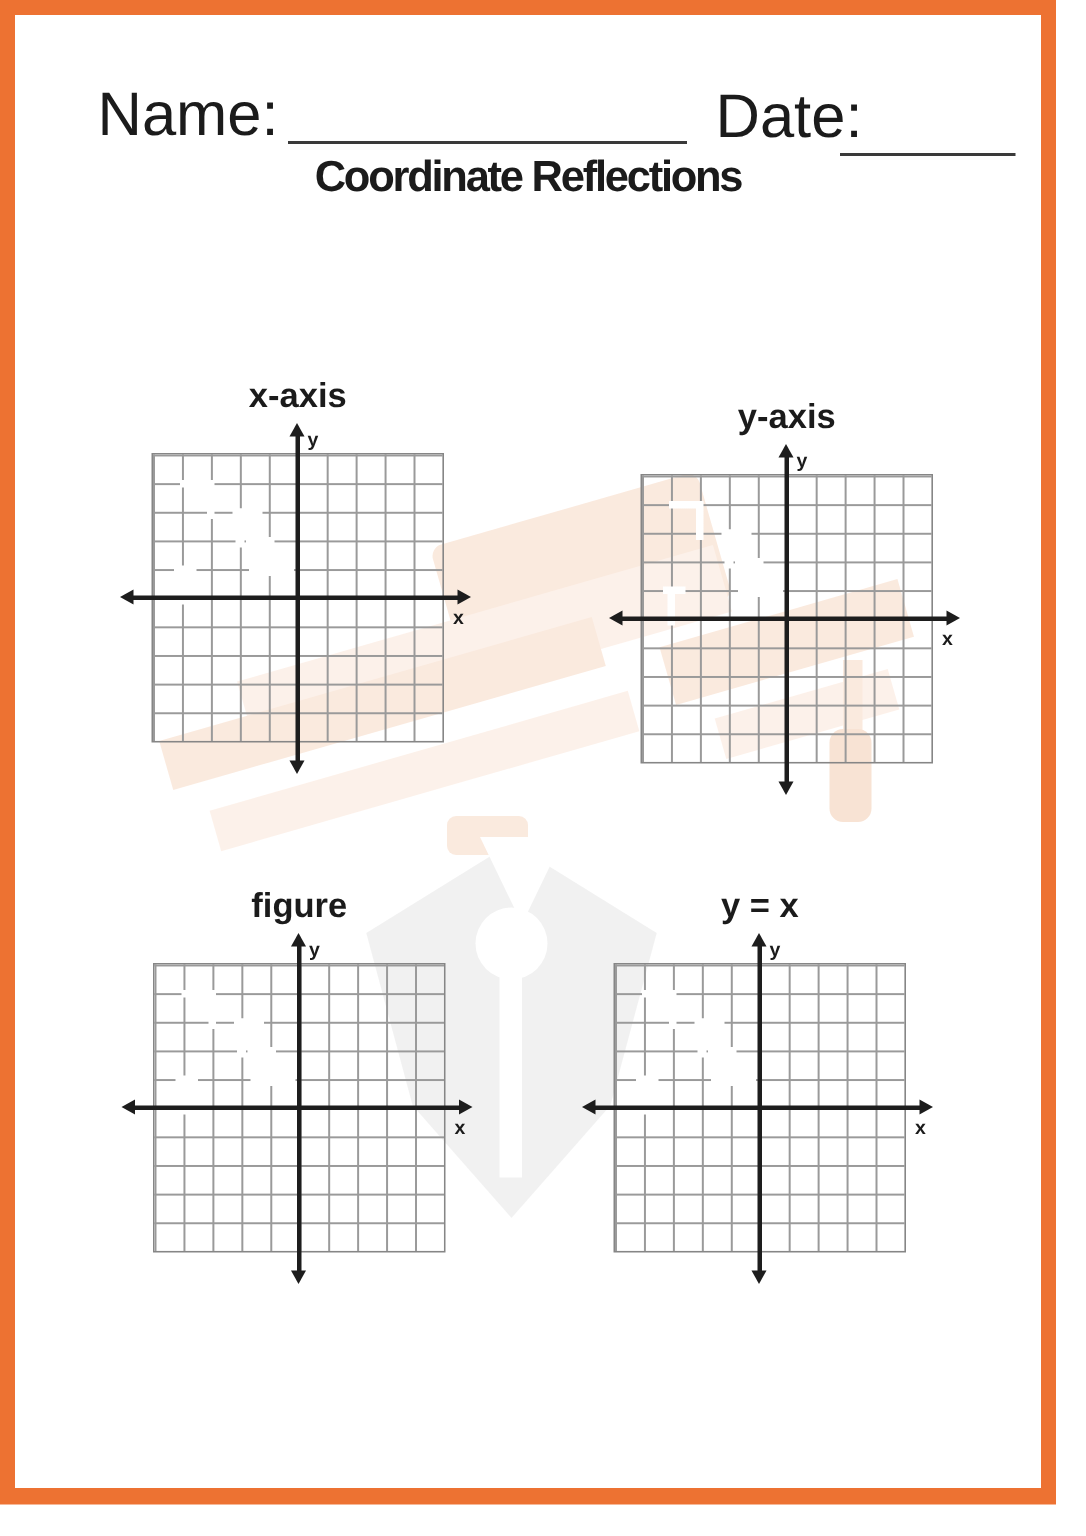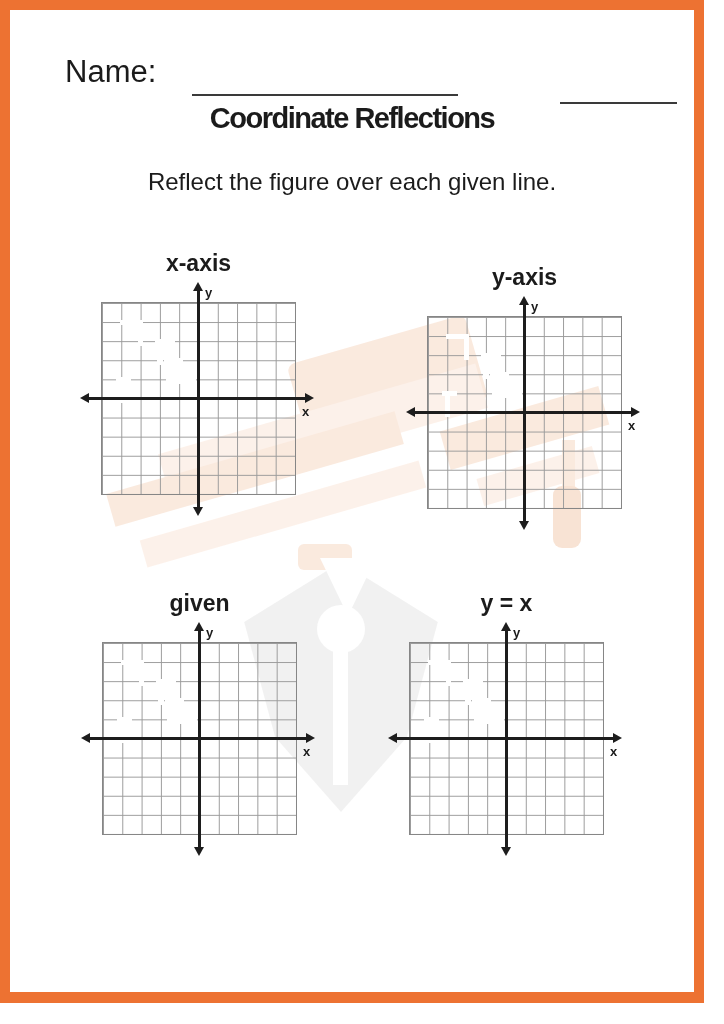--- a/index.html
+++ b/index.html
@@ -27,21 +27,21 @@
   #w-tassel     { left:543px; top:476px; width:28px;  height:62px; border-radius:9px; }
   #w-knot       { left:288px; top:534px; width:54px;  height:26px; border-radius:6px; }
   #w-nib   { left:228px; top:552px; width:206px; height:250px; background:#ededed;
              clip-path:polygon(50% 0,97% 24%,82% 70%,50% 100%,18% 70%,3% 24%); }
   #w-notch { left:310px; top:548px; width:56px; height:58px; background:#fff;
              clip-path:polygon(0 0,100% 0,50% 100%); }
   #w-hole  { left:307px; top:595px; width:48px; height:48px; background:#fff; border-radius:50%; }
   #w-slit  { left:323px; top:630px; width:15px; height:145px; background:#fff; }
 
   
-  .hdr-item { position:absolute; z-index:2; font-size:31px; line-height:1; letter-spacing:0; }
+  .hdr-item { position:absolute; z-index:2; font-size:41px; line-height:1; letter-spacing:0; }
   #name-label { left:55px;  top:46px; }
   #date-label { left:467px; top:47px; }
   .blank { position:absolute; z-index:2; border-bottom:2.5px solid #3a3a3a; height:0; }
   #name-line { left:182px; top:84px; width:266px; }
   #date-line { left:550px; top:92px; width:117px; }
 
   h1.title { position:absolute; z-index:2; left:0; right:0; top:92px; margin:0;
              text-align:center; font-size:29px; font-weight:700; letter-spacing:-1.5px; }
   p.instructions { position:absolute; z-index:2; left:0; right:0; top:158px; margin:0;
                    text-align:center; font-size:24px; font-weight:400; }
@@ -94,24 +94,24 @@
     <div id="w-tassel" class="peach3"></div>
     <div id="w-knot" class="peach1"></div>
     <div id="w-nib"></div>
     <div id="w-notch"></div>
     <div id="w-hole"></div>
     <div id="w-slit"></div>
   </div>
 
   <span id="name-label" class="hdr-item">Name:</span>
   <span id="name-line" class="blank"></span>
+  <span id="date-label" class="hdr-item">Date:</span>
   <span id="date-line" class="blank"></span>
 
   <h1 class="title">Coordinate Reflections</h1>
-  <p class="instructions">Reflect the figure over each given line.</p>
 
   <section class="panel" id="p1">
     <h2 class="panel-title">x-axis</h2>
     <div class="plot">
       <div class="grid"></div>
       <div class="gaps"></div>
       <div class="vline"></div>
       <div class="hline"></div>
       <i class="arr up"></i>
       <i class="arr down"></i>
@@ -132,21 +132,21 @@
       <i class="arr up"></i>
       <i class="arr down"></i>
       <i class="arr left"></i>
       <i class="arr right"></i>
       <span class="ylab">y</span>
       <span class="xlab">x</span>
     </div>
   </section>
 
   <section class="panel" id="p3">
-    <h2 class="panel-title">given</h2>
+    <h2 class="panel-title">figure</h2>
     <div class="plot">
       <div class="grid"></div>
       <div class="gaps"></div>
       <div class="vline"></div>
       <div class="hline"></div>
       <i class="arr up"></i>
       <i class="arr down"></i>
       <i class="arr left"></i>
       <i class="arr right"></i>
       <span class="ylab">y</span>

